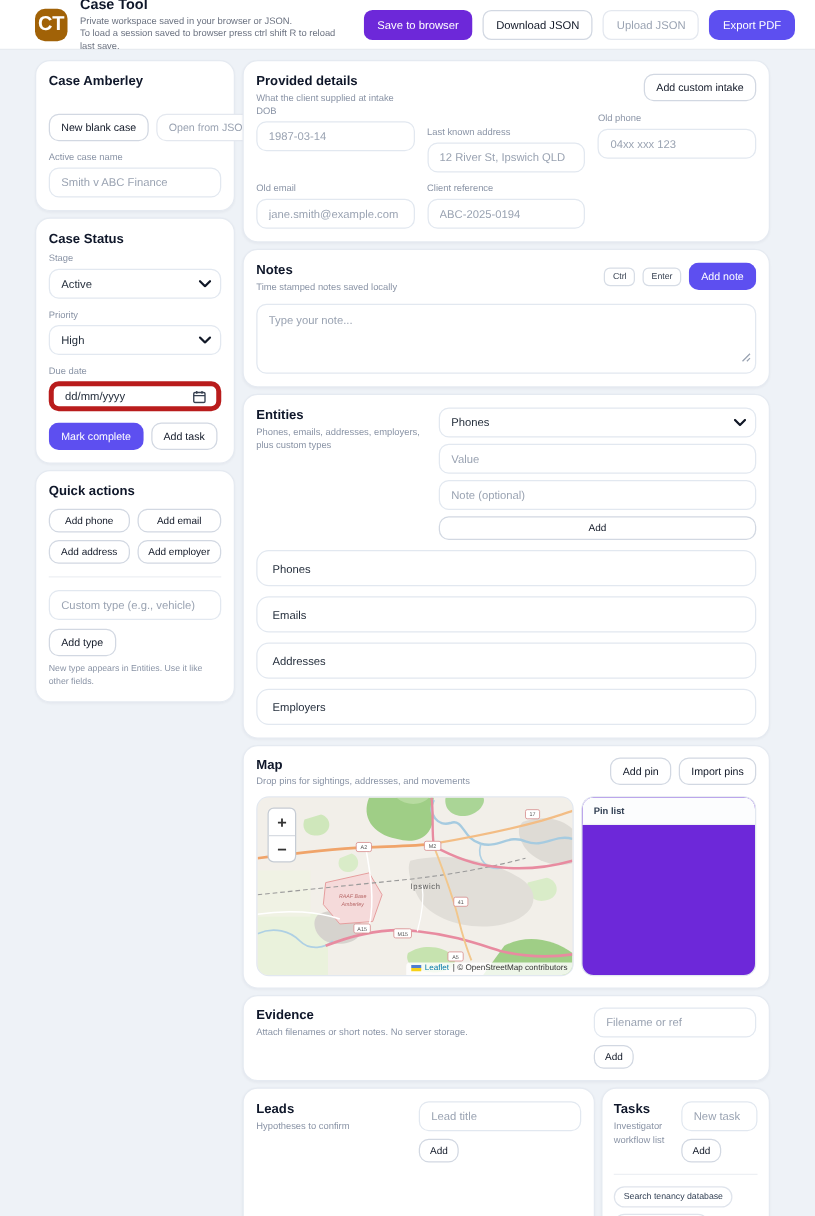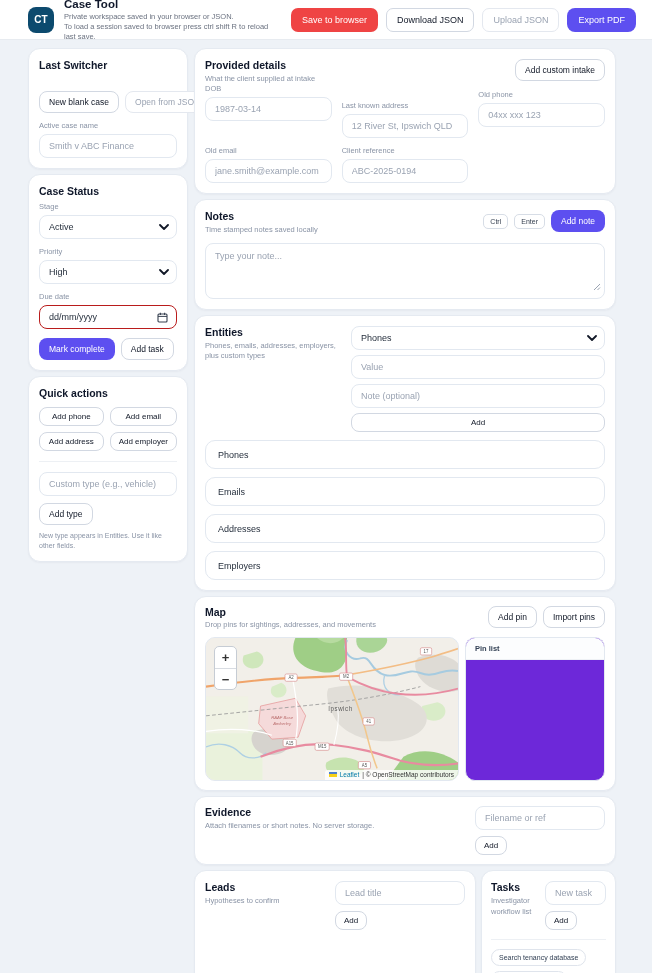--- a/index.html
+++ b/index.html
@@ -1,48 +1,48 @@
 <!DOCTYPE html>
 <html><head>
 <meta charset="utf-8">
 <style>
   *{box-sizing:border-box;margin:0;padding:0}
   html,body{width:652px}
   body{height:973px;background:#eef2f7;font-family:"Liberation Sans",sans-serif;color:#111827;overflow:hidden}
   
   .hdr{height:40px;background:#fff;border-bottom:1px solid #e7ebf0;display:flex;align-items:center;padding:0 16px 0 28px;gap:10px}
-  .logo{width:26px;height:26px;border-radius:8px;background:#0c4a6e;color:#fff;font-weight:bold;font-size:10px;display:flex;align-items:center;justify-content:center;flex:0 0 auto}
+  .logo{width:26px;height:26px;border-radius:8px;background:#a16207;color:#fff;font-weight:bold;font-size:16px;display:flex;align-items:center;justify-content:center;flex:0 0 auto}
   .hdr-titles{flex:1;line-height:1.3}
   .hdr-title{font-size:11.5px;font-weight:bold;color:#0f172a}
   .hdr-sub{font-size:7.5px;color:#6b7280}
   .hdr-actions{display:flex;gap:8px;align-items:center}
   .btn{display:inline-flex;align-items:center;justify-content:center;border-radius:7px;border:1px solid transparent;font-size:9px;padding:6px 10px;background:#fff;color:#111827;font-family:inherit;cursor:pointer;white-space:nowrap}
   .btn.outline{border-color:#d2d8e2}
   .btn.ghost{border-color:#e4e8ef;color:#9aa3b2}
-  .btn.dark{background:#ef4444;color:#fff}
+  .btn.dark{background:#6d28d9;color:#fff}
   .btn.purple{background:#5d4ff0;color:#fff;border-radius:8px}
   .btn.sm{padding:5px 9px;font-size:8.5px;border-radius:8px}
   .btn.xs{padding:4px 8px;font-size:8px;border-radius:8px}
   
   .wrap{display:flex;gap:6px;padding:8px 36px 10px 28px;align-items:flex-start}
   .side{width:160px;flex:0 0 auto;display:flex;flex-direction:column;gap:5px}
   .main{flex:1;display:flex;flex-direction:column;gap:5px;min-width:0}
   .panel{background:#fff;border:1px solid #e5eaf1;border-radius:12px;padding:10px;box-shadow:0 1px 2px rgba(15,23,42,.04)}
   .p-title{font-size:10.5px;font-weight:bold;color:#0f172a}
   .p-sub{font-size:7.5px;color:#8a94a6;margin-top:3px;line-height:1.35}
   .lbl{display:block;font-size:7.5px;color:#8a94a6;margin:8px 0 4px}
   .inp{width:100%;height:24px;border:1px solid #e2e8f0;border-radius:8px;padding:0 9px;font-size:9px;color:#374151;background:#fff;font-family:inherit}
   .inp::placeholder{color:#9aa3b2}
   .row{display:flex;gap:6px}
   .phead{display:flex;justify-content:space-between;align-items:flex-start;gap:8px}
   
   .selwrap{position:relative}
   select.inp{appearance:none;-webkit-appearance:none;padding-right:22px;color:#1f2937}
   .chev{position:absolute;right:8px;top:50%;transform:translateY(-50%);pointer-events:none;display:flex}
-  .datefield{height:24px;border:1px solid #b91c1c;border-radius:8px;padding:0 8px 0 9px;display:flex;align-items:center;justify-content:space-between;font-size:9px;color:#1f2937;cursor:text}
+  .datefield{height:24px;border:4px solid #b91c1c;border-radius:8px;padding:0 8px 0 9px;display:flex;align-items:center;justify-content:space-between;font-size:9px;color:#1f2937;cursor:text}
   
   .qgrid{display:grid;grid-template-columns:1fr 1fr;gap:6px;margin-top:8px}
   .hr{border:0;border-top:1px solid #edf0f4;margin:10px 0}
   .hint{font-size:7px;color:#8a94a6;margin-top:6px;line-height:1.4}
   
   .grid3{display:grid;grid-template-columns:1fr 1fr 1fr;gap:0 10px}
   
   .kbd{font-size:7px;border:1px solid #d7dde6;border-radius:5px;padding:3px 6px;color:#374151;background:#fff}
   .ta-wrap{position:relative;margin-top:8px}
   textarea.inp{height:56px;padding:7px 9px;resize:none;display:block}
@@ -95,21 +95,21 @@
     <button class="btn ghost">Upload JSON</button>
     <button class="btn purple">Export PDF</button>
   </div>
 </header>
 
 <div class="wrap">
 
   <aside class="side">
 
     <section class="panel">
-      <div class="p-title">Last Switcher</div>
+      <div class="p-title">Case Amberley</div>
       <div class="row" style="margin-top:20px">
         <button class="btn outline sm">New blank case</button>
         <button class="btn ghost sm">Open from JSON</button>
       </div>
       <label class="lbl">Active case name</label>
       <input class="inp" placeholder="Smith v ABC Finance" style="">
     </section>
 
     <section class="panel">
       <div class="p-title">Case Status</div>

